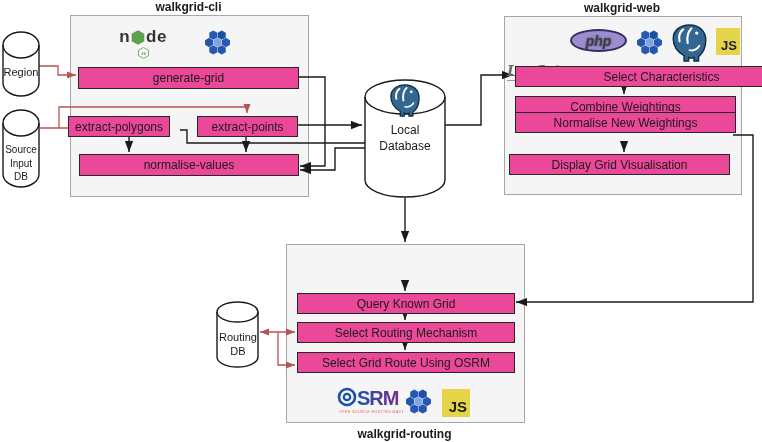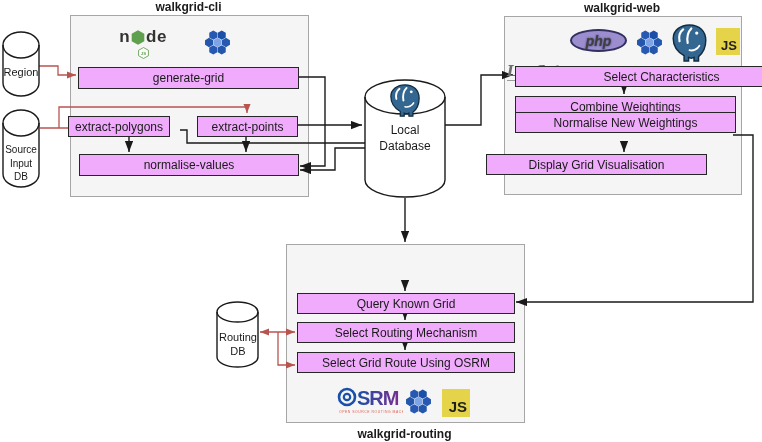--- a/index.html
+++ b/index.html
@@ -1,20 +1,20 @@
 <!DOCTYPE html>
 <html><head>
 <meta charset="utf-8">
 <style>
   html,body{margin:0;padding:0;background:#ffffff;}
   .canvas{position:relative;width:762px;height:442px;background:#ffffff;overflow:hidden;
           font-family:"Liberation Sans", sans-serif;color:#1a1a1a;}
   .container{position:absolute;background:#f5f5f5;border:1px solid #a6a6a6;z-index:1;}
   .svg-layer{position:absolute;left:0;top:0;width:762px;height:442px;z-index:2;}
-  .node-box{position:absolute;background:#f0abfc;border:1px solid #262626;z-index:3;
+  .node-box{position:absolute;background:#ec4899;border:1px solid #262626;z-index:3;
             display:flex;align-items:center;justify-content:center;font-size:12px;line-height:12px;}
   .title{position:absolute;z-index:3;font-weight:bold;font-size:12px;text-align:center;}
   .dblabel{position:absolute;z-index:3;text-align:center;font-size:12px;}
   .node-word{position:absolute;z-index:3;display:flex;flex-direction:column;align-items:center;}
   .node-line{display:flex;align-items:center;font-weight:bold;font-size:17px;color:#333333;letter-spacing:0.5px;}
   .js-badge{position:absolute;z-index:3;background:#e5d44a;display:flex;align-items:flex-end;justify-content:flex-end;
             font-weight:bold;color:#1f1f1f;padding:0 3px 2px 0;box-sizing:border-box;}
   .php-pill{position:absolute;z-index:3;border-radius:50%;background:#9b8dce;border:2px solid #32305e;
             display:flex;align-items:center;justify-content:center;font-weight:bold;font-style:italic;
             color:#404040;text-shadow:0 0 2px #32305e;box-sizing:border-box;}
@@ -184,21 +184,21 @@
 
   <div class="node-box" style="left:515px;top:66px;width:219px;height:19px;padding-left:36px;">
       <span>Select Characteristics</span>
     </div>
   <div class="node-box" style="left:515px;top:96px;width:219px;height:19px;">
       <span>Combine Weightings</span>
     </div>
   <div class="node-box" style="left:515px;top:112px;width:219px;height:19px;">
       <span>Normalise New Weightings</span>
     </div>
-  <div class="node-box" style="left:486px;top:154px;width:219px;height:19px;justify-content:center;">
+  <div class="node-box" style="left:509px;top:154px;width:219px;height:19px;justify-content:center;">
       <span>Display Grid Visualisation</span>
     </div>
 
   <div class="node-box" style="left:297px;top:293px;width:216px;height:19px;">
       <span>Query Known Grid</span>
     </div>
   <div class="node-box" style="left:297px;top:322px;width:216px;height:19px;">
       <span>Select Routing Mechanism</span>
     </div>
   <div class="node-box" style="left:297px;top:352px;width:216px;height:19px;">

